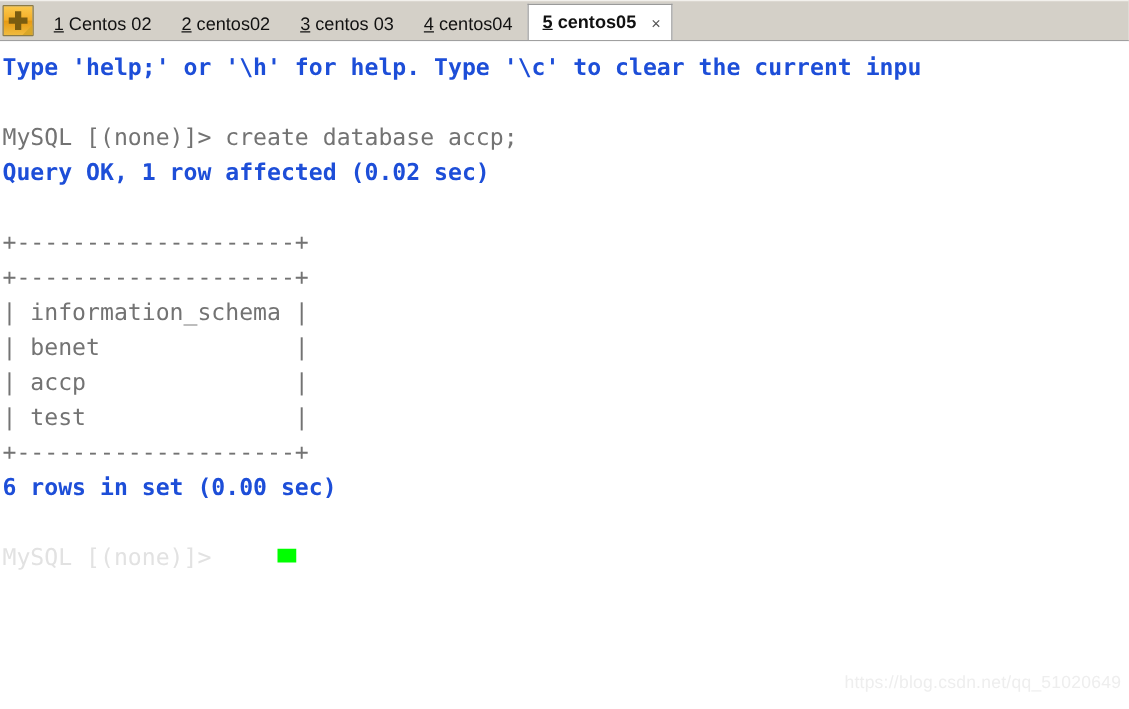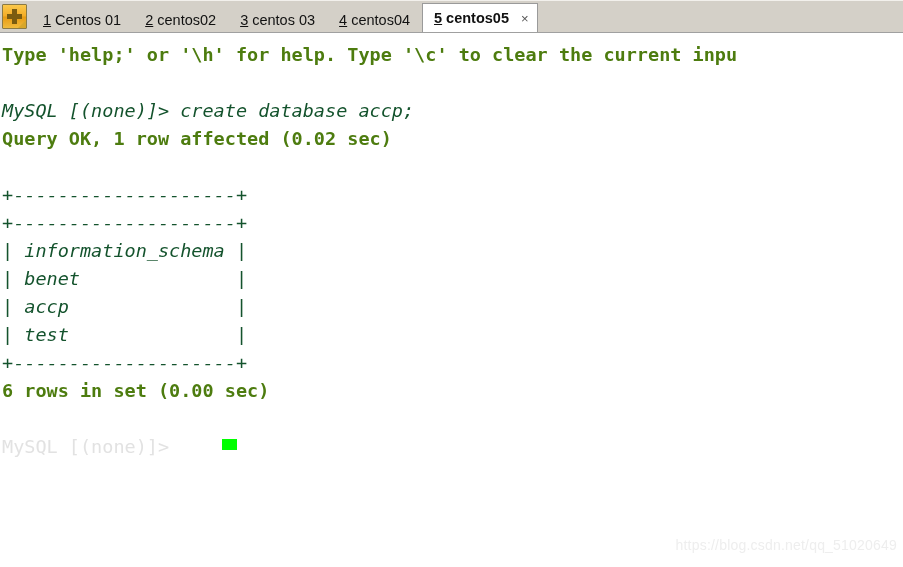--- a/index.html
+++ b/index.html
@@ -127,25 +127,24 @@
     font-family: "DejaVu Sans Mono", "Liberation Mono", monospace;
     font-size: 18.5px;
     line-height: 28px;
     height: 28px;
     white-space: pre;
     color: #9b9b9b;
     letter-spacing: 0px;
   }
   .tline.bold {
     font-weight: bold;
-    color: #4d7c0f;
+    color: #1d4ed8;
   }
   .tline.dim {
-    color: #14532d;
-    font-style: italic;
+    color: #737373;
   }
   .tline.blank {
     color: transparent;
   }
   .tline.clip {
     overflow: hidden;
   }
 
   .cursor-line {
     position: relative;
@@ -189,21 +188,21 @@
   <div class="newtab-btn">
     <span class="plus-v"></span>
     <span class="plus-h"></span>
     <span class="corner"></span>
   </div>
 
   <div class="tabs">
 
     <div class="tab">
       <span class="accel">1</span>
-      <span>Centos 01</span>
+      <span>Centos 02</span>
     </div>
 
     <div class="tab">
       <span class="accel">2</span>
       <span>centos02</span>
     </div>
 
     <div class="tab">
       <span class="accel">3</span>
       <span>centos 03</span>

